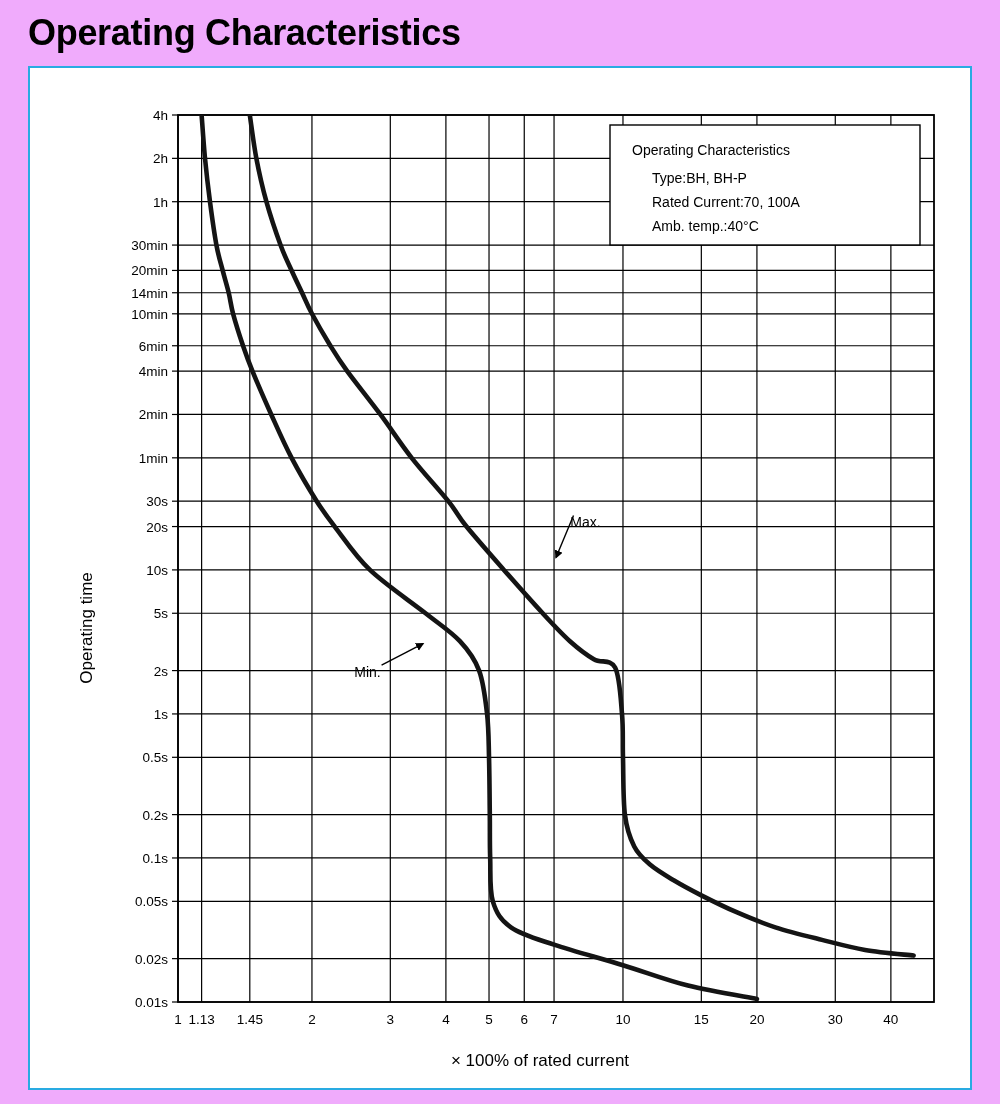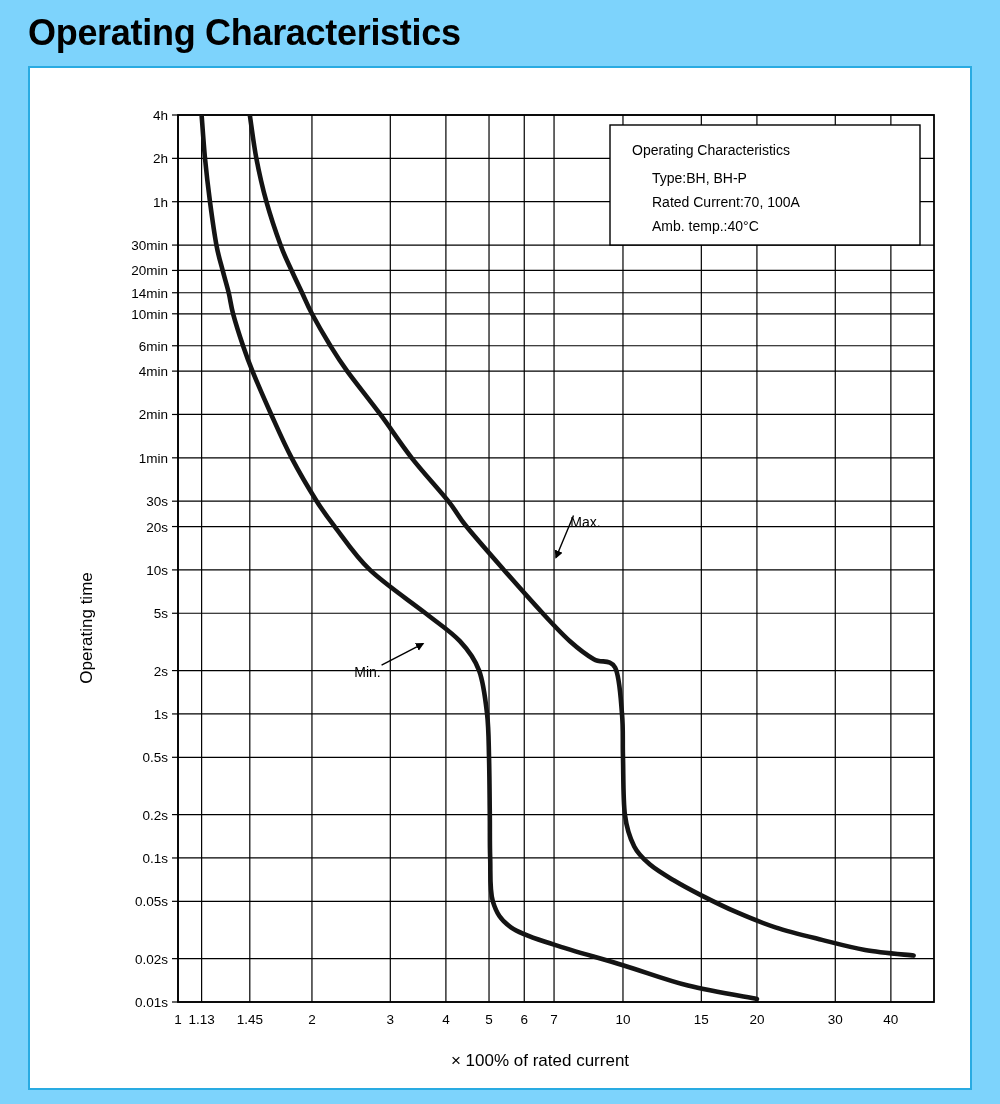--- a/index.html
+++ b/index.html
@@ -5,21 +5,21 @@
   * { box-sizing: border-box; }
   html, body {
     margin: 0; padding: 0;
     background: #ffffff;
     font-family: "Liberation Sans", sans-serif;
   }
   #page {
     position: relative;
     width: 1000px;
     height: 1104px;
-    background: #7dd3fc;
+    background: #f0abfc;
     overflow: hidden;
   }
   #page-title {
     position: absolute;
     left: 28px;
     top: 12px;
     font-size: 36px;
     font-weight: bold;
     color: #000000;
     letter-spacing: -0.3px;

